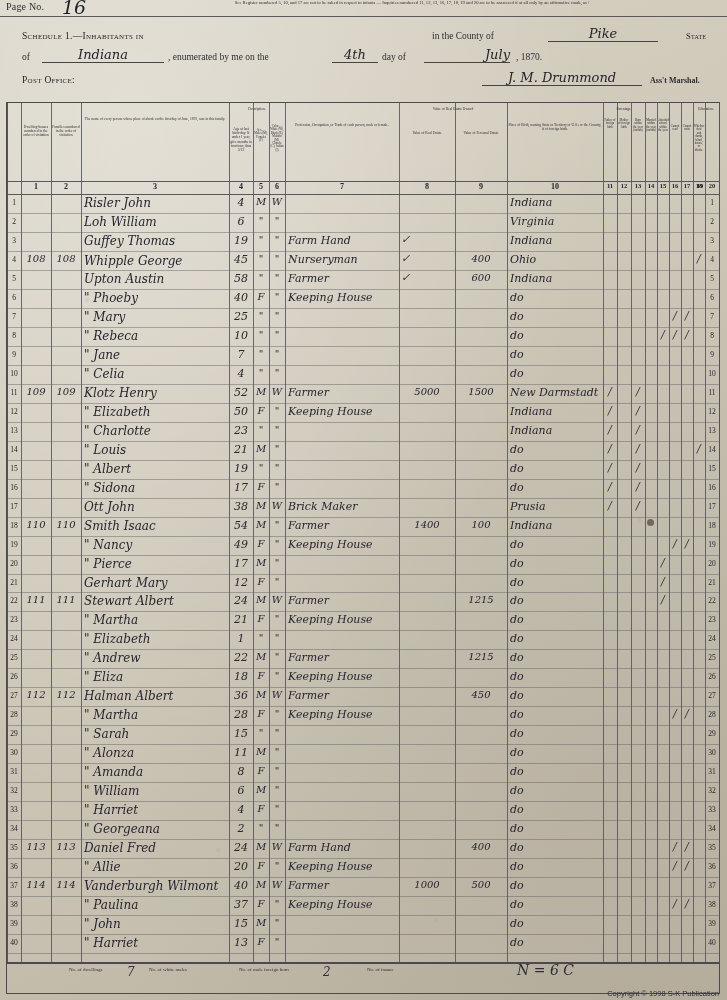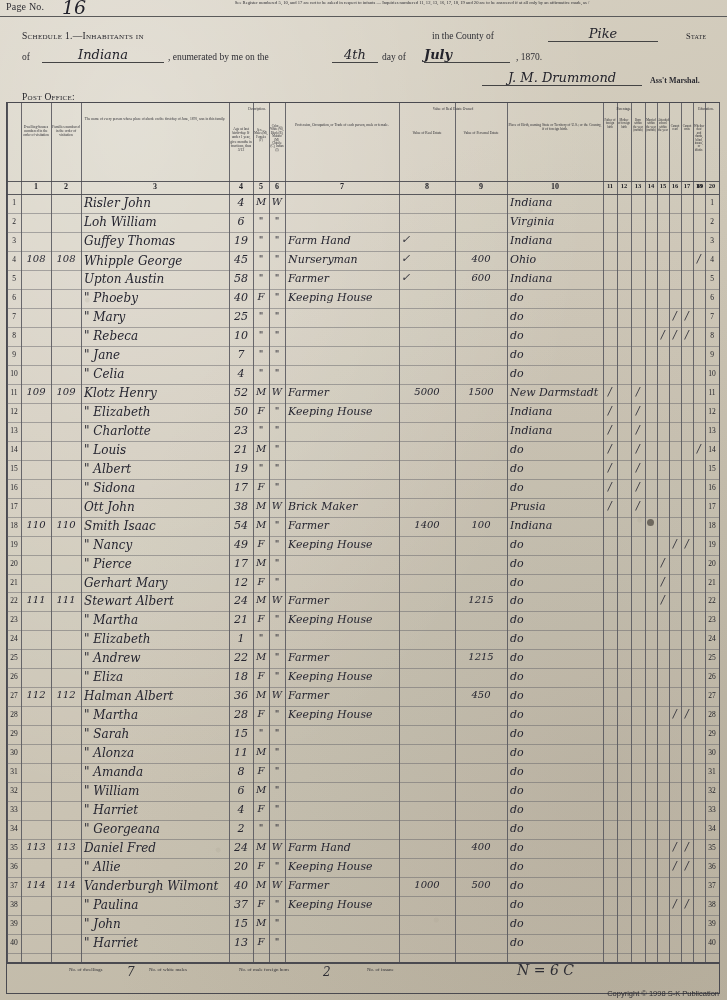--- a/index.html
+++ b/index.html
@@ -75,24 +75,24 @@
     <span class="hline scap" style="left:22px;top:13px;">Schedule 1.—Inhabitants in</span>
     <span class="hline sm print" style="left:432px;top:13px;">in the County of</span>
     <span class="hline hw" style="left:548px;top:8px;border-bottom:1px solid #444;width:110px;text-align:center;">Pike</span>
     <span class="hline scap" style="left:686px;top:13px;font-size:8.5px;">State</span>
 
     <span class="hline sm print" style="left:22px;top:34px;">of</span>
     <span class="hline hw" style="left:42px;top:29px;border-bottom:1px solid #444;width:122px;text-align:center;">Indiana</span>
     <span class="hline sm print" style="left:168px;top:34px;">, enumerated by me on the</span>
     <span class="hline hw" style="left:332px;top:29px;width:46px;text-align:center;border-bottom:1px solid #444;">4th</span>
     <span class="hline sm print" style="left:382px;top:34px;">day of</span>
-    <span class="hline hw" style="left:424px;top:29px;width:86px;text-align:left;border-bottom:1px solid #444;font-weight:bold;">July</span>
+    <span class="hline hw" style="left:424px;top:29px;width:86px;text-align:right;border-bottom:1px solid #444;">July</span>
     <span class="hline sm print" style="left:516px;top:34px;">, 1870.</span>
 
-    <span class="hline scap" style="left:22px;top:74px;">Post Office:</span>
+    <span class="hline scap" style="left:22px;top:57px;">Post Office:</span>
     <span class="hline hw" style="left:482px;top:52px;width:160px;text-align:center;border-bottom:1px solid #444;">J. M. Drummond</span>
     <span class="hline print" style="left:650px;top:58px;font-size:8px;font-weight:bold;">Ass't Marshal.</span>
   </div>
 
   <div id="tbl">
     <div id="chead"></div>
     <div id="numrow"></div>
   <div class="vl" style="left: 0px; opacity: 1;"></div>
       <div class="vl" style="left: 14px;"></div>
       <div class="vl" style="left: 44px;"></div>

